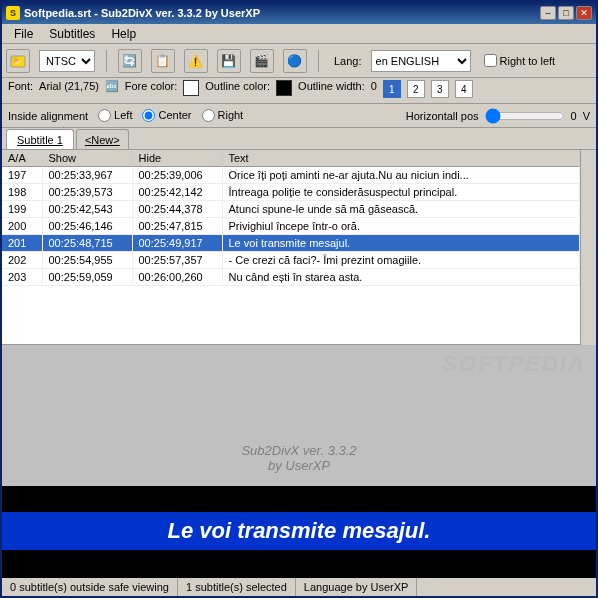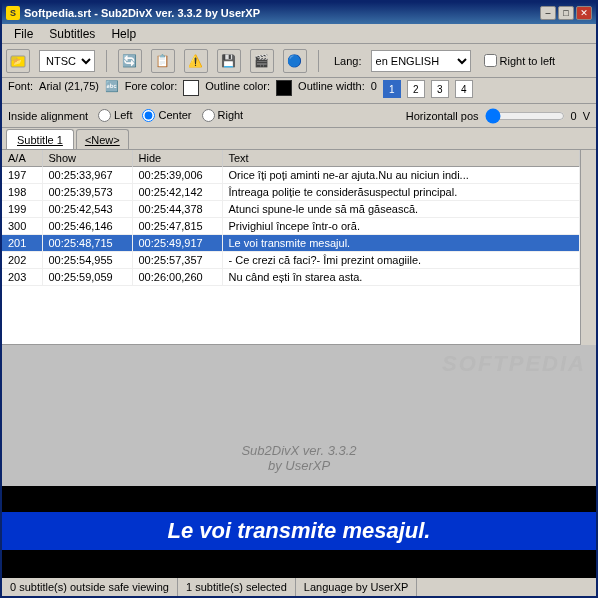--- a/index.html
+++ b/index.html
@@ -454,21 +454,21 @@
     <td>00:25:42,142</td>
     <td>Întreaga poliție te considerăsuspectul principal.</td>
   </tr>
             <tr>
     <td>199</td>
     <td>00:25:42,543</td>
     <td>00:25:44,378</td>
     <td>Atunci spune-le unde să mă găsească.</td>
   </tr>
             <tr>
-    <td>300</td>
+    <td>200</td>
     <td>00:25:46,146</td>
     <td>00:25:47,815</td>
     <td>Privighiul începe într-o oră.</td>
   </tr>
             <tr class="selected">
     <td>201</td>
     <td>00:25:48,715</td>
     <td>00:25:49,917</td>
     <td>Le voi transmite mesajul.</td>
   </tr>

